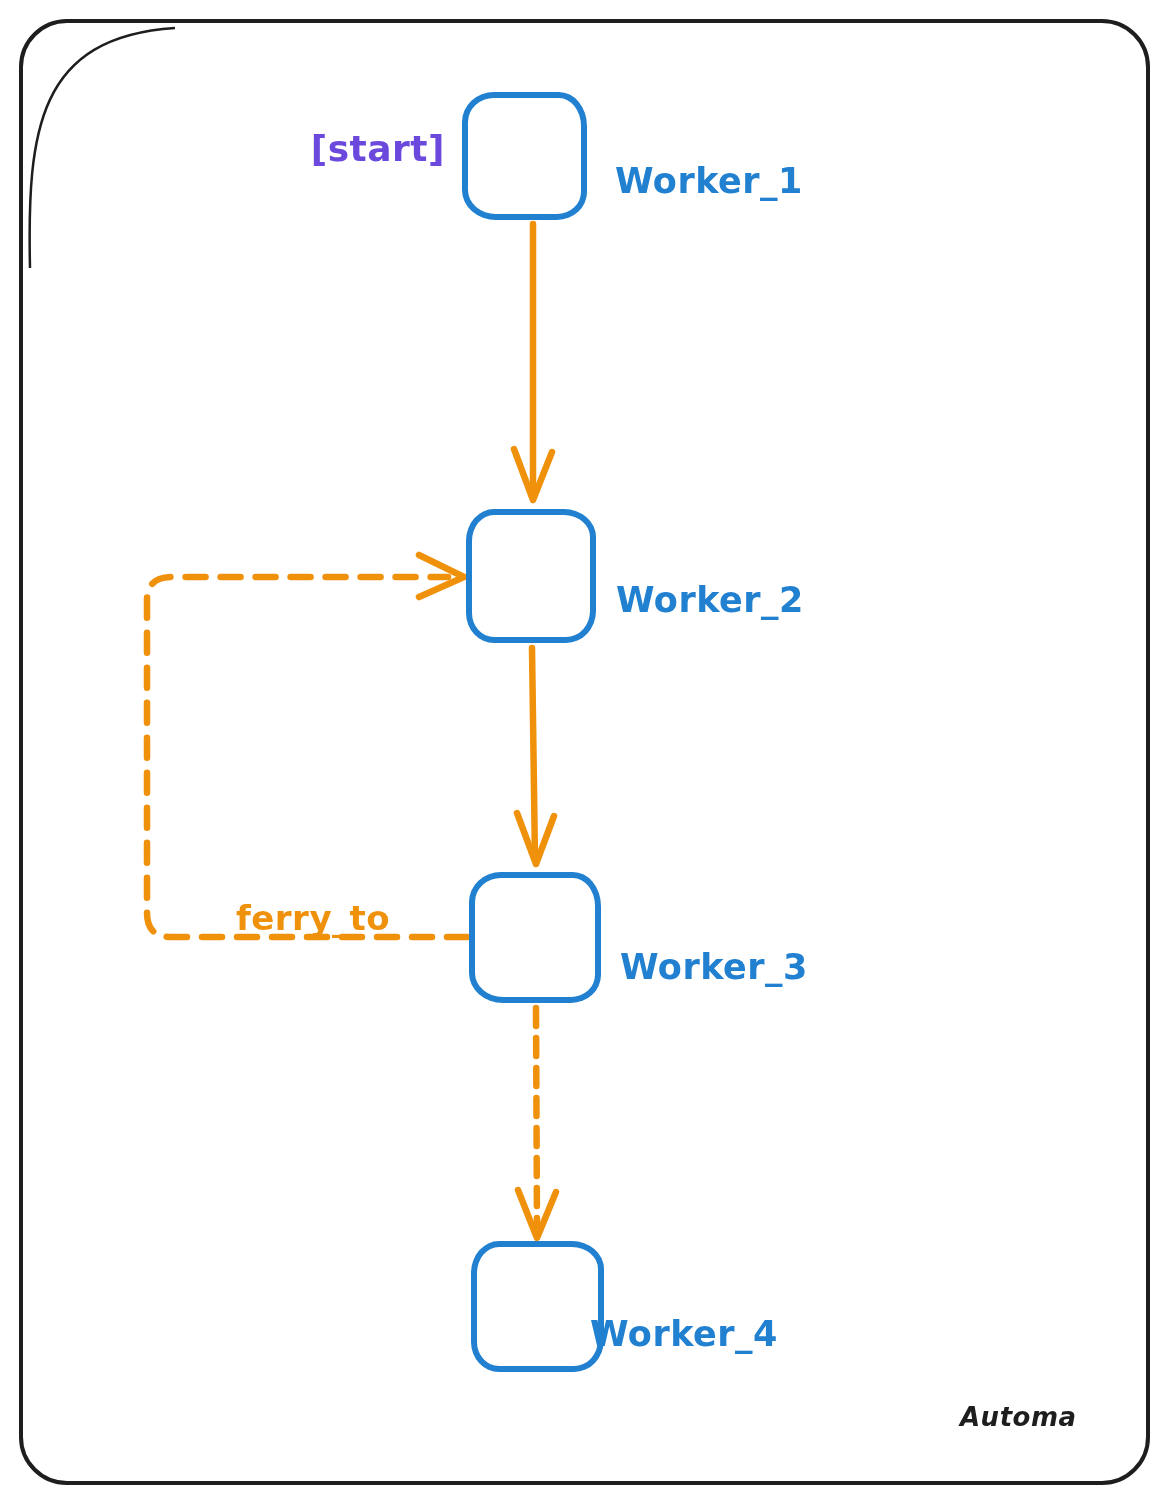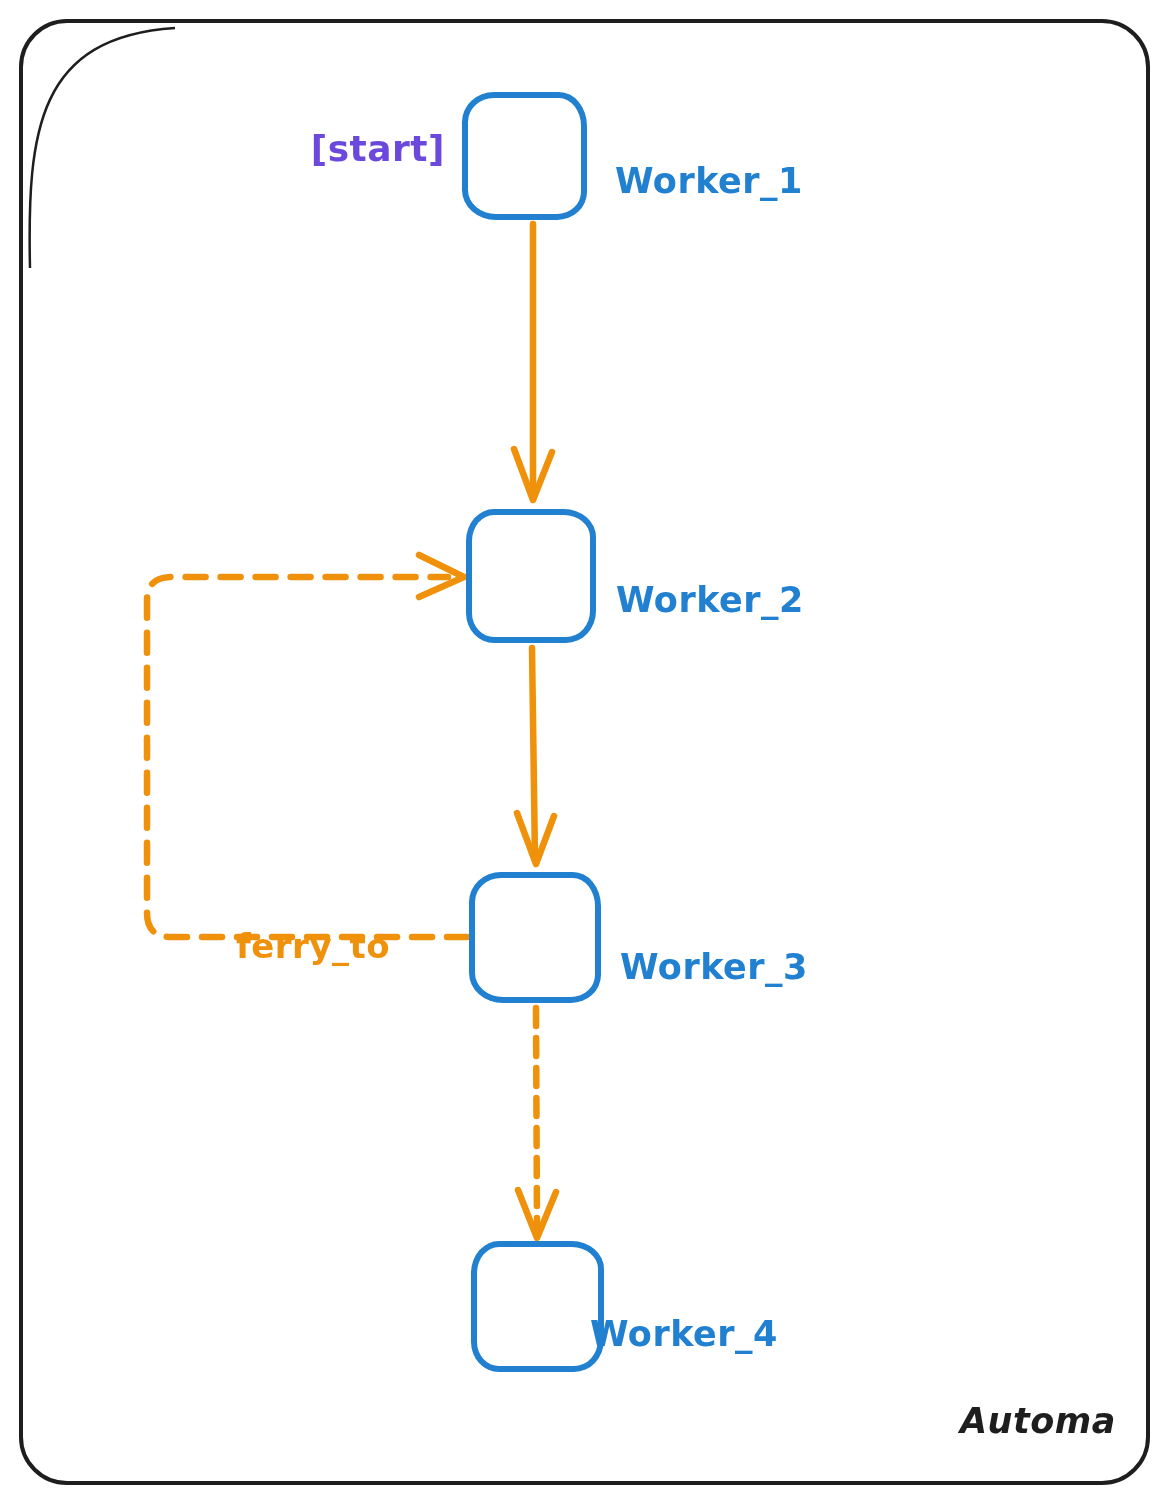--- a/index.html
+++ b/index.html
@@ -44,22 +44,22 @@
   
   .lbl {
     position: absolute;
     white-space: nowrap;
     font-weight: 600;
     letter-spacing: 0.5px;
     line-height: 1;
   }
   .node-lbl { color: var(--node-stroke, #2180d0); font-size: 35px; margin-top: 32px; }
   .start-lbl { color: var(--start-tag, #6a49dc); font-size: 36px; text-align: right; width: 175px; }
-  .edge-lbl { color: var(--edge-stroke, #f0910b); font-size: 34px; margin-top: 28px; }
-  .watermark-lbl { color: var(--frame, #1e1e1e); font-size: 35px; font-style: italic; font-weight: 600; }
+  .edge-lbl { color: var(--edge-stroke, #f0910b); font-size: 34px; }
+  .watermark-lbl { color: var(--frame, #1e1e1e); font-size: 26px; font-style: italic; font-weight: 600; }
 </style>
 </head>
 <body>
 
 <div class="canvas">
 
   <svg class="layer" width="1171" height="1505" viewBox="0 0 1171 1505">
     <rect class="frame-stroke" x="21" y="21" width="1127" height="1462" rx="46" ry="46" stroke-width="4"></rect>
     <path class="frame-stroke" d="M 30 268 C 27 130 38 37 175 28" stroke-width="2.5"></path>
   </svg>

